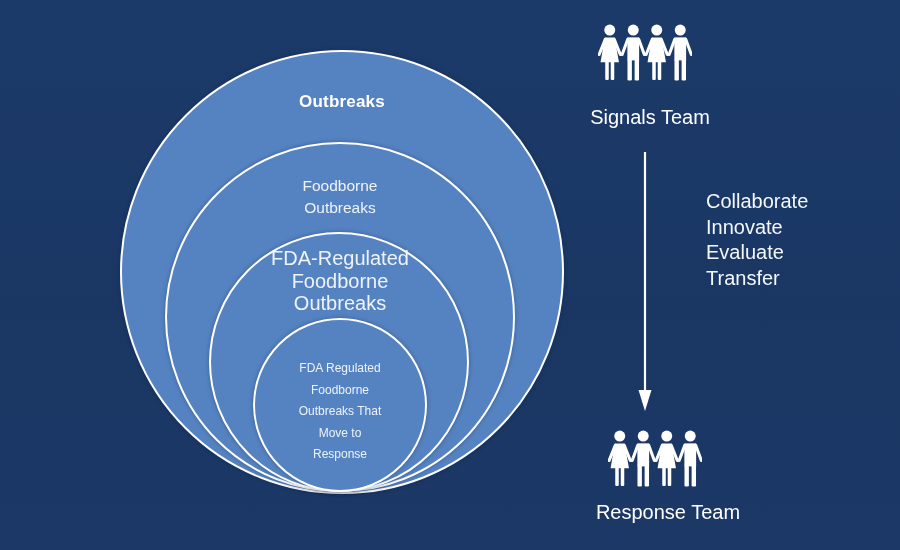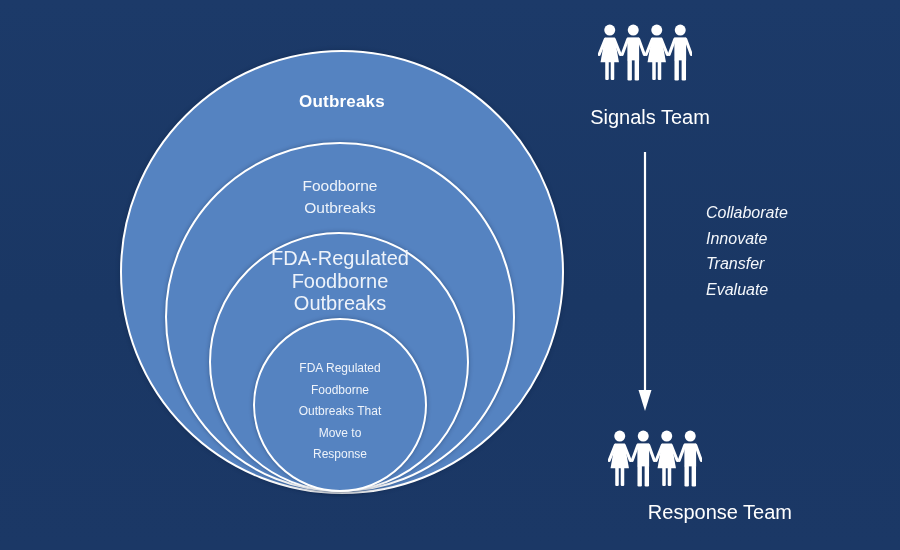--- a/index.html
+++ b/index.html
@@ -35,29 +35,28 @@
   .l4 { left: 258px; top: 358px; width: 164px; font-size: 12px;   line-height: 21.5px; }
 
   .icons { position: absolute; }
   .team-label {
     position: absolute;
     color: #ffffff;
     font-size: 20px;
     text-align: center;
   }
   .signals-label  { left: 550px; top: 106px; width: 200px; }
-  .response-label { left: 592px; top: 501px; width: 200px; text-align: right; }
+  .response-label { left: 568px; top: 501px; width: 200px; }
 
   .process {
     position: absolute;
-    left: 706px; top: 200px;
+    left: 706px; top: 189px;
     color: #f4f7fb;
-    font-size: 16px;
+    font-size: 20px;
     line-height: 25.5px;
-    font-style: italic;
   }
   .arrow-svg { position: absolute; left: 635px; top: 151px; }
   .defs-svg { position: absolute; width: 0; height: 0; }
 </style>
 </head>
 <body>
 
 <svg class="defs-svg" aria-hidden="true">
   <defs>
     <g id="fig-woman" fill="#ffffff">
@@ -110,22 +109,22 @@
   <div class="team-label signals-label">Signals Team</div>
 
   <svg class="arrow-svg" width="20" height="262" viewBox="0 0 20 262">
     <line x1="10" y1="1" x2="10" y2="240" stroke="#ffffff" stroke-width="2.2"></line>
     <polygon points="3.5,239 16.5,239 10,260" fill="#ffffff"></polygon>
   </svg>
 
   <div class="process">
     <div>Collaborate</div>
     <div>Innovate</div>
+    <div>Evaluate</div>
     <div>Transfer</div>
-    <div>Evaluate</div>
   </div>
 
   <svg class="icons" style="left:608px; top:429px;" width="94" height="64" viewBox="0 0 96 64">
     <use href="#people-row"></use>
   </svg>
   <div class="team-label response-label">Response Team</div>
 
 </div>
 
 </body></html>

